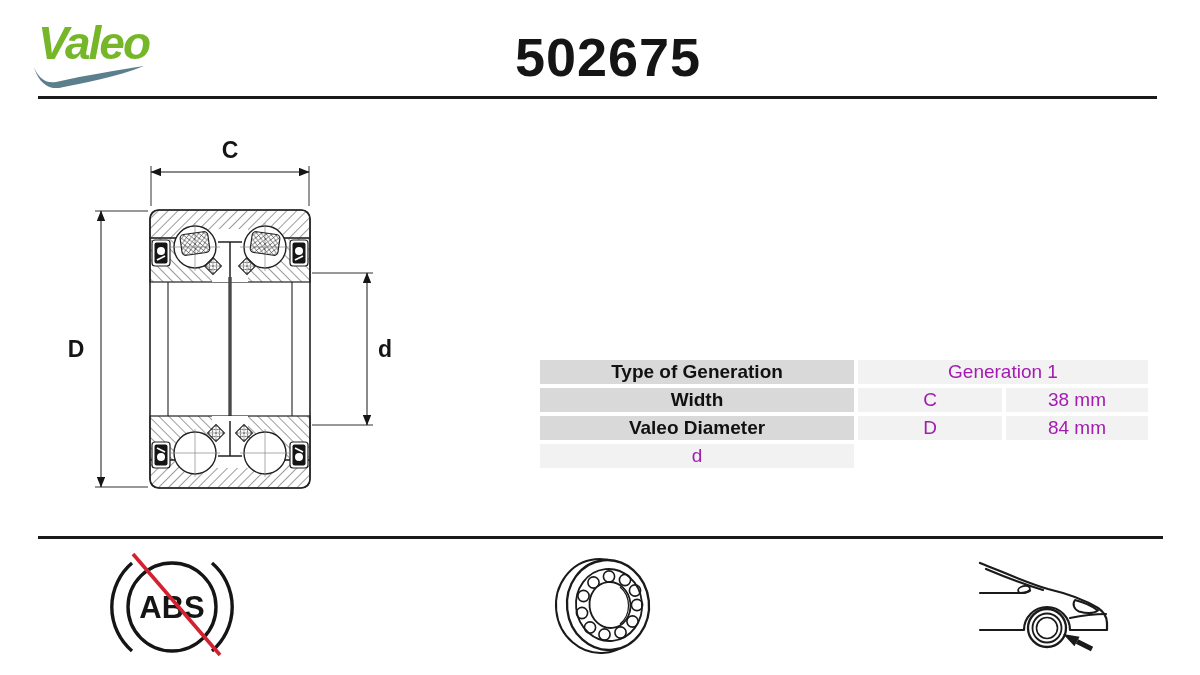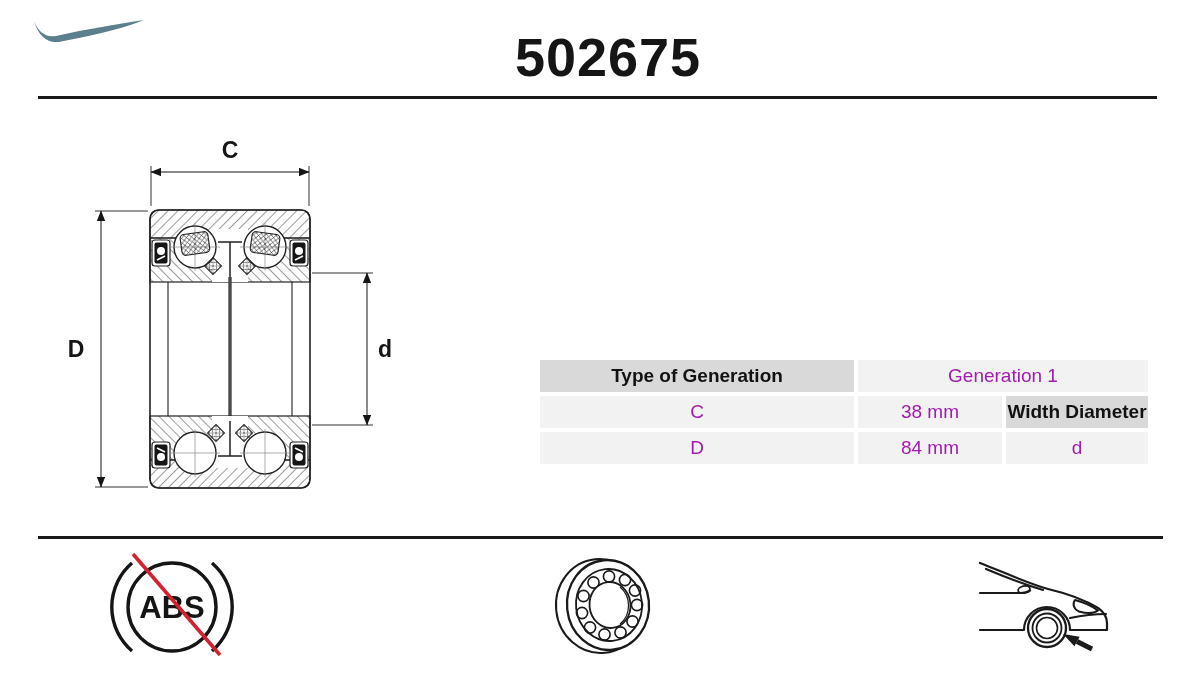--- a/index.html
+++ b/index.html
@@ -25,35 +25,36 @@
   
   .drawing{position:absolute;left:60px;top:130px;}
   .dim-label{font-weight:bold;font-size:23px;fill:#151515;}
 
   
   .spec-table{
     position:absolute;left:540px;top:360px;
     display:grid;grid-template-columns:314px 144px 142px;gap:4px;
     font-size:19px;
   }
-  .cell{height:32px;display:flex;align-items:center;justify-content:center;}
+  .cell{height:24px;display:flex;align-items:center;justify-content:center;}
   .cell.label{background:#d9d9d9;font-weight:bold;color:#111111;}
   .cell.val{background:#f2f2f2;color:#a21caf;}
   .cell.merged{grid-column:2 / 4;}
 
   
   .icon-abs{position:absolute;left:105px;top:545px;}
   .icon-bearing{position:absolute;left:548px;top:550px;}
   .icon-car{position:absolute;left:965px;top:552px;}
   .abs-text{font-weight:bold;font-size:31px;fill:#151515;letter-spacing:0px;}
 </style>
 </head>
 <body>
 
 <div class="logo">
+  <span class="logo-text">Valeo</span>
   <svg class="logo-swoosh" width="122" height="26" viewBox="0 0 122 26">
     <path d="M2,5 C6,15 13,22 24,20 C55,13 86,8 112,4 C84,15 52,21 27,26 C13,28 5,16 2,5 Z" fill="#5b7f8c"></path>
   </svg>
 </div>
 
 <div class="page-title">502675</div>
 
 <div class="divider top"></div>
 <div class="divider bottom"></div>
 
@@ -165,24 +166,25 @@
     <g transform="translate(184,303) rotate(45)">
       <rect x="-6" y="-6" width="12" height="12" fill="url(#xhatch)" stroke="#222" stroke-width="1"></rect>
     </g>
   </g>
 </svg>
 
 <div class="spec-table">
   <div class="cell label">Type of Generation</div>
   <div class="cell val merged">Generation 1</div>
 
+  <div class="cell label">Width</div>
   <div class="cell val">C</div>
   <div class="cell val">38 mm</div>
 
-  <div class="cell label">Width Diameter</div>
+  <div class="cell label">Valeo Diameter</div>
   <div class="cell val">D</div>
   <div class="cell val">84 mm</div>
 
   <div class="cell val">d</div>
 </div>
 
 <svg class="icon-abs" width="140" height="125" viewBox="0 0 140 125">
   <g stroke="#151515" stroke-width="3.4" fill="none">
     <circle cx="67" cy="62" r="44"></circle>
     <path d="M27,18 A58,58 0 0 0 27,106"></path>

